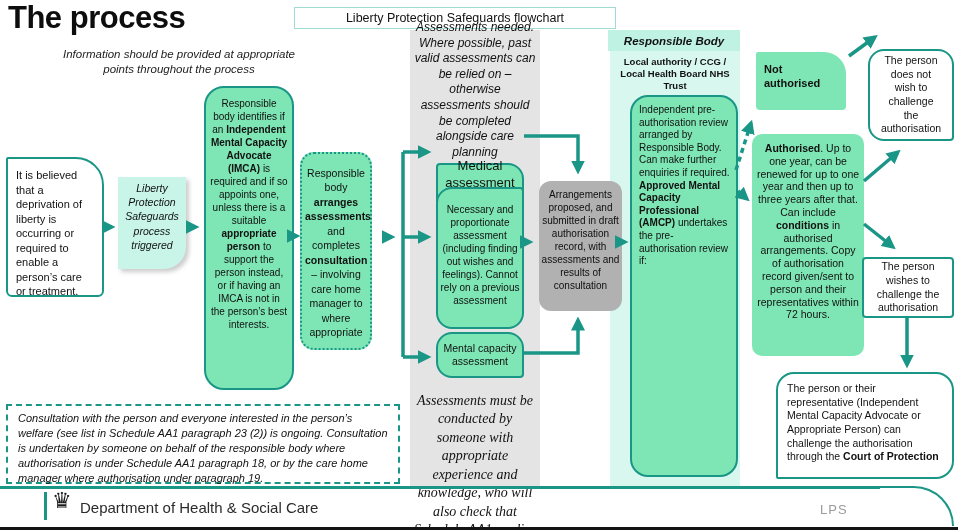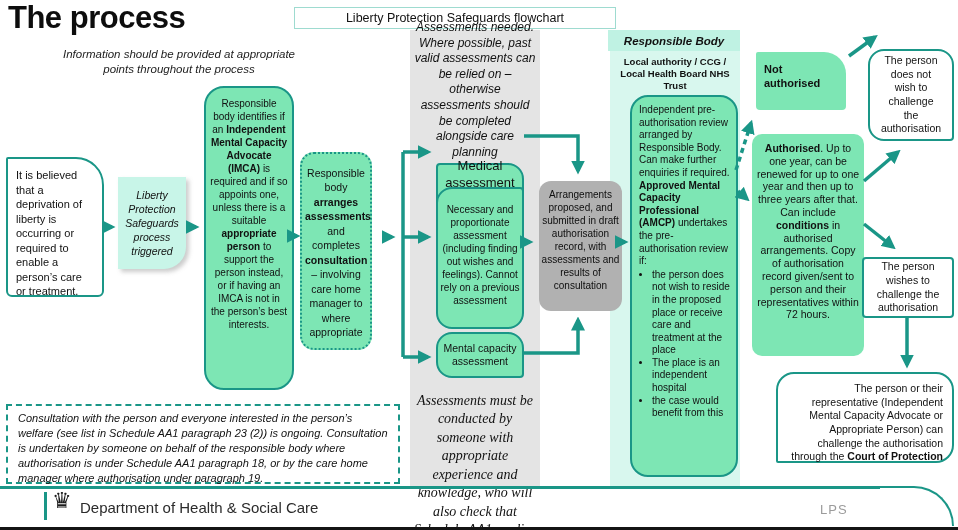--- a/index.html
+++ b/index.html
@@ -35,21 +35,21 @@
   .bx { position:absolute; }
   .white-bx { background:#fff; border:2px solid var(--accent,#1a9687); }
   .green-bx { background:var(--green,#7de6b4); }
   .green-bd { background:var(--green,#7de6b4); border:2px solid var(--accent,#1a9687); }
 
   .believed { left:6px; top:157px; width:98px; height:140px; border-radius:2px 28px 6px 6px;
     padding:9px 8px; font-size:11px; line-height:1.32; }
   .triggered { left:118px; top:177px; width:68px; height:92px; background:var(--cyan,#c8f5e8);
     border-radius:0 0 22px 0; box-shadow:3px 3px 4px rgba(110,110,110,.35);
     font-size:10.5px; font-style:italic; text-align:center; line-height:1.35;
-    display:flex; align-items:center; justify-content:center; padding:4px 2px; }
+    display:flex; align-items:flex-start; justify-content:center; padding:4px 2px; }
   .identifies { left:204px; top:86px; width:90px; height:304px; border-radius:20px;
     padding:9px 4px; font-size:10px; line-height:1.3; text-align:center; }
   .arranges { left:300px; top:152px; width:72px; height:198px; background:var(--green,#7de6b4);
     border:2px dotted var(--accent,#1a9687); border-radius:14px;
     padding:12px 3px; font-size:10.5px; line-height:1.38; text-align:center; }
   .medical { left:436px; top:124px; width:88px; height:58px; border-radius:4px 16px 16px 16px;
     font-size:13px; line-height:1.3; text-align:center; display:flex; align-items:center; justify-content:center; padding:2px;margin-top:39px; }
   .necessary { left:436px; top:187px; width:88px; height:142px; border-radius:16px 4px 16px 16px;
     font-size:10px; line-height:1.3; text-align:center; padding:14px 2px; }
   .capacity { left:436px; top:332px; width:88px; height:46px; border-radius:16px 16px 4px 16px;
@@ -61,22 +61,22 @@
   .preauth ul { margin:1px 0 0 0; padding-left:13px; }
   .preauth li { margin:0; }
   .notauth { left:756px; top:52px; width:90px; height:58px; border-radius:2px 22px 4px 4px;
     font-weight:bold; font-size:11px; padding:10px 8px; line-height:1.3; }
   .authorised { left:752px; top:134px; width:112px; height:222px; border-radius:10px;
     font-size:10.5px; line-height:1.22; text-align:center; padding:8px 4px; }
   .nowish { left:868px; top:49px; width:86px; height:92px; border-radius:16px 16px 4px 16px;
     font-size:10.5px; line-height:1.3; text-align:center; display:flex; align-items:center; justify-content:center; padding:13px; }
   .wish { left:862px; top:257px; width:92px; height:61px; border-radius:4px;
     font-size:10.5px; line-height:1.3; text-align:center; display:flex; align-items:center; justify-content:center; padding:3px; }
-  .court { left:776px; top:372px; width:178px; height:91px; border-radius:18px 18px 18px 2px;
-    font-size:10.5px; line-height:1.3; text-align:right; padding:8px 9px; }
+  .court { left:776px; top:372px; width:178px; height:107px; border-radius:18px 18px 18px 2px;
+    font-size:10.5px; line-height:1.3; text-align:left; padding:8px 9px; }
   .consult-note { left:6px; top:404px; width:394px; height:80px;
     border:2px dashed var(--accent,#1a9687); background:#fff;
     font-size:11px; font-style:italic; line-height:1.36; padding:5px 10px; }
 
   
   .footer-line { left:0; top:486px; width:880px; height:2.5px; background:var(--accent,#1a9687); }
   .footer-curve { left:876px; top:486px; width:78px; height:40px;
     border-top:2.5px solid var(--accent,#1a9687); border-right:2.5px solid var(--accent,#1a9687);
     border-top-right-radius:40px; }
   .footer-bar { left:44px; top:492px; width:3px; height:28px; background:var(--accent,#1a9687); }
@@ -127,25 +127,20 @@
   </div>
   <div class="bx green-bd necessary">Necessary and proportionate assessment (including finding out wishes and feelings). Cannot rely on a previous assessment</div>
   <div class="bx green-bd capacity">
     <span>Mental capacity assessment</span>
   </div>
 
   <div class="bx gray-box">Arrangements proposed, and submitted in draft authorisation record, with assessments and results of consultation</div>
 
   <div class="bx green-bd preauth">
     <span>Independent pre-authorisation review arranged by Responsible Body. Can make further enquiries if required. </span><b>Approved Mental Capacity Professional (AMCP)</b><span> undertakes the pre-authorisation review if:</span>
-    <ul>
-      <li>the person does not wish to reside in the proposed place or receive care and treatment at the place</li>
-      <li>The place is an independent hospital</li>
-      <li>the case would benefit from this</li>
-    </ul>
   </div>
 
   <div class="bx green-bx notauth">Not authorised</div>
   <div class="bx green-bx authorised">
     <b>Authorised</b><span>. Up to one year, can be renewed for up to one year and then up to three years after that. Can include </span><b>conditions</b><span> in authorised arrangements. Copy of authorisation record given/sent to person and their representatives within 72 hours.</span>
   </div>
 
   <div class="bx white-bx nowish">
     <span>The person does not wish to challenge the authorisation</span>
   </div>

